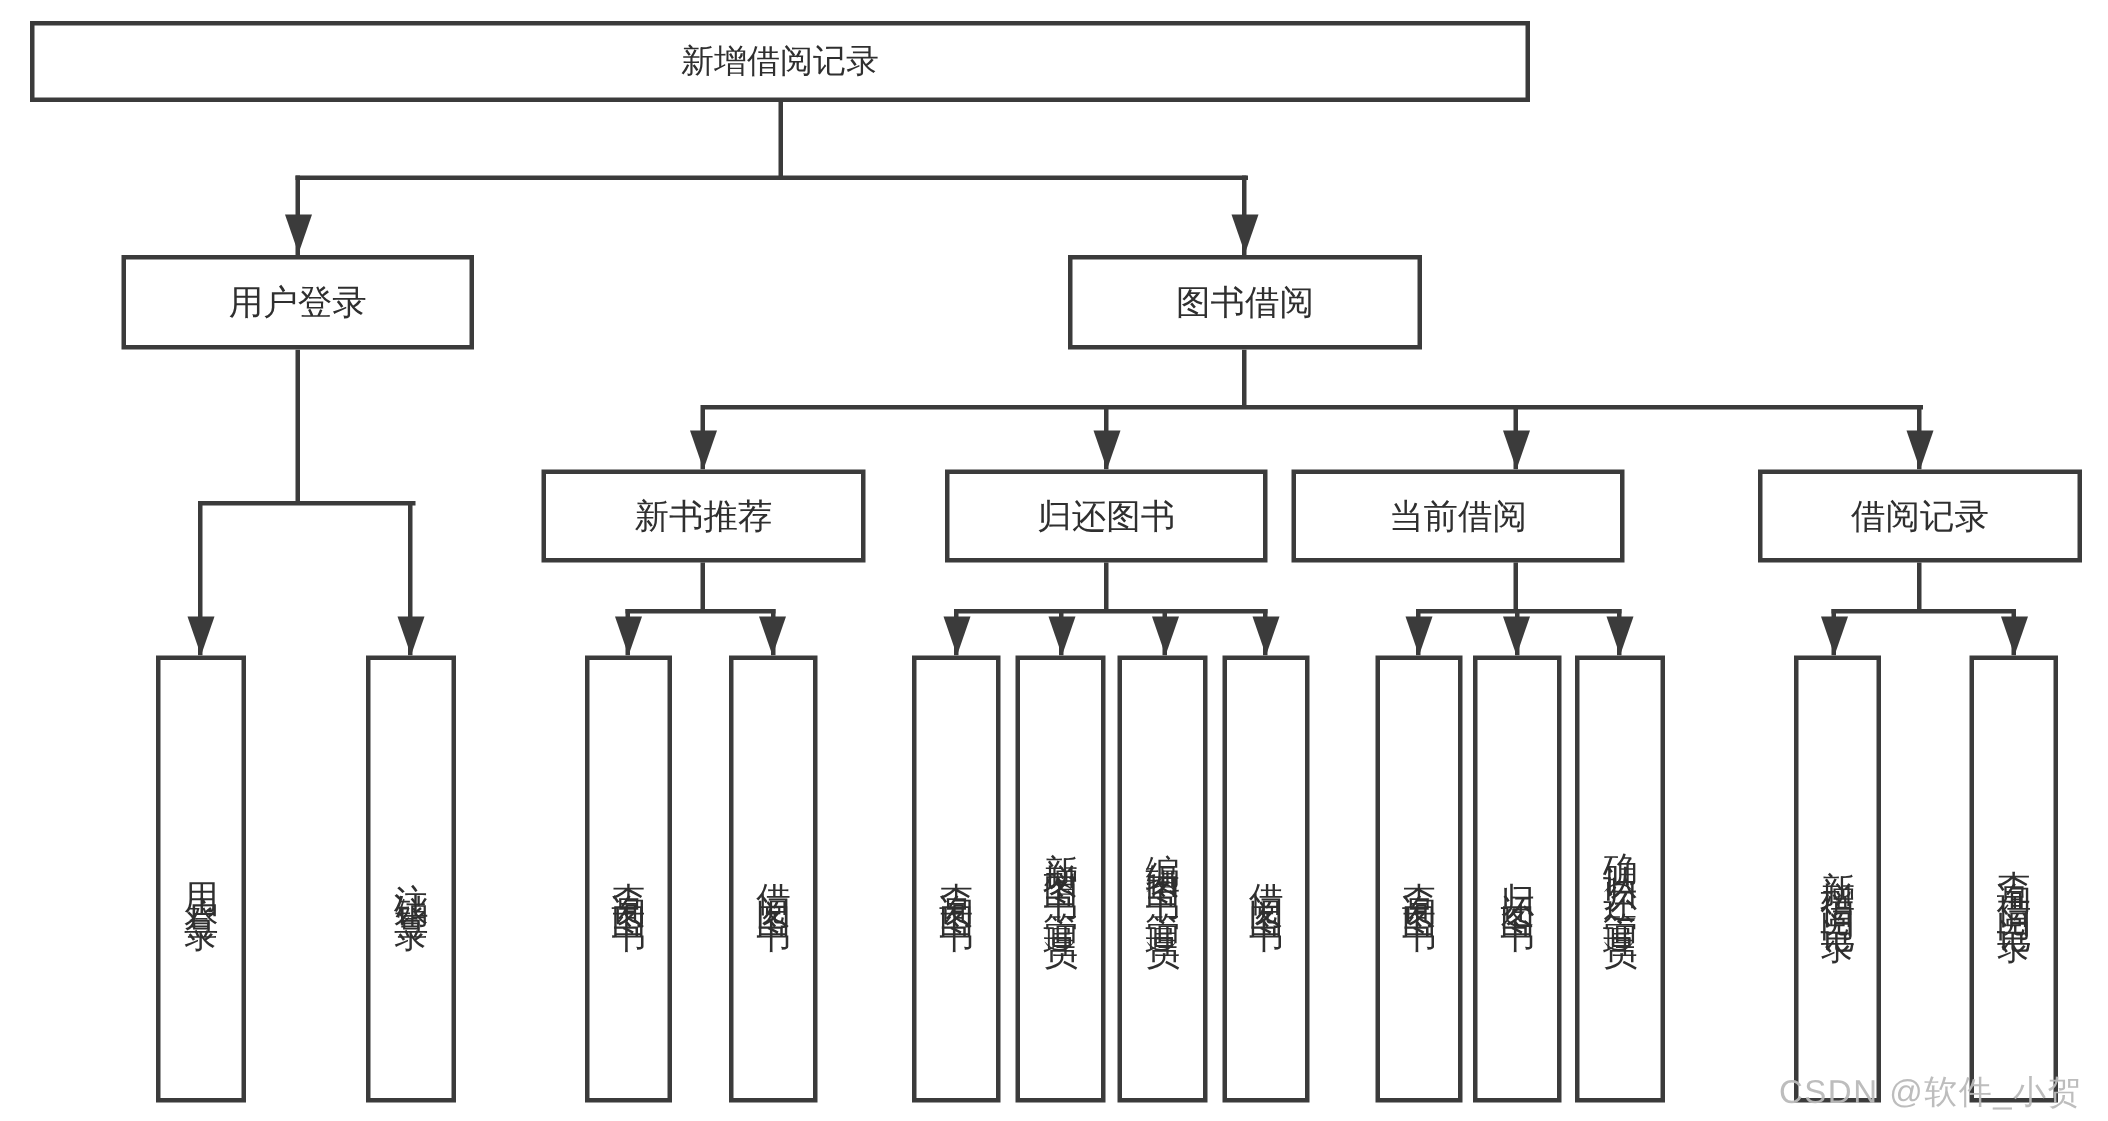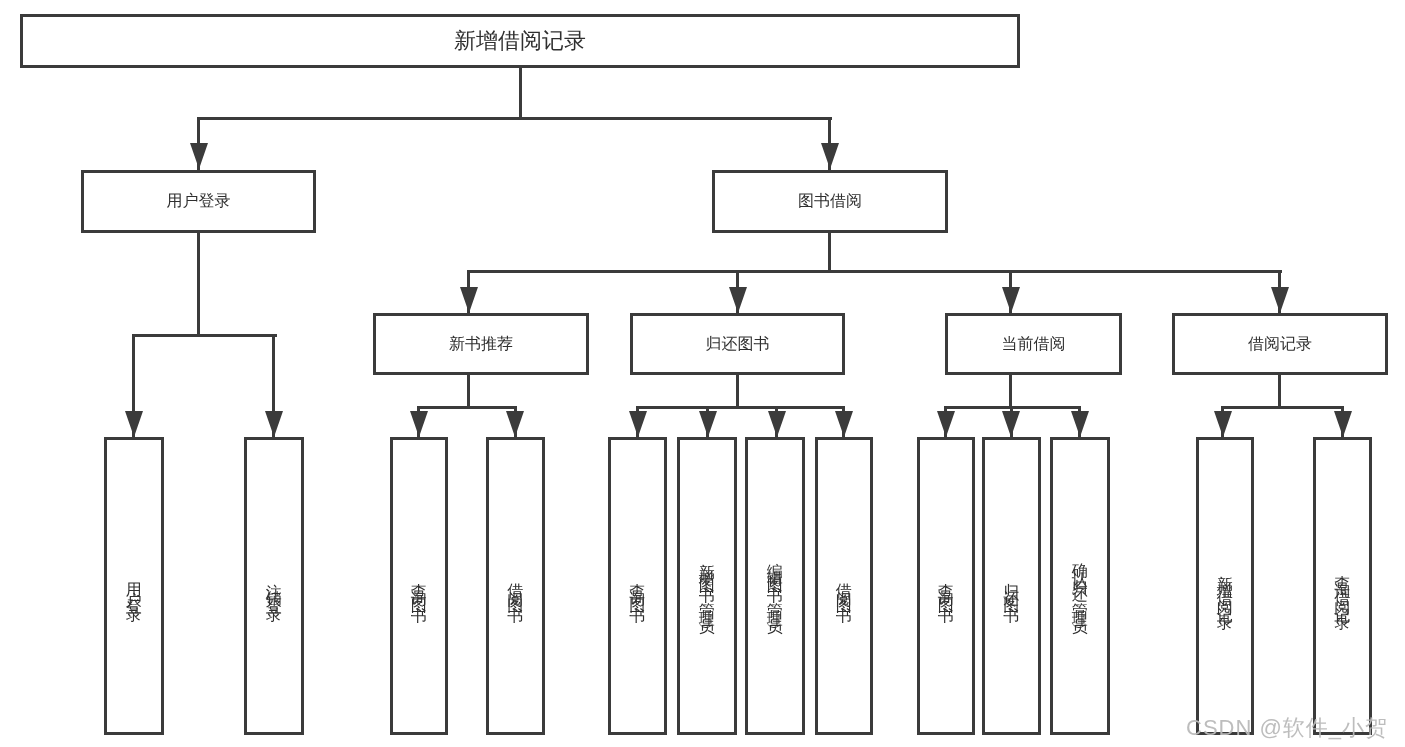--- a/index.html
+++ b/index.html
@@ -4,21 +4,21 @@
 <style>
   html,body { margin:0; padding:0; background:#ffffff; }
   .stage {
     position:relative; width:1405px; height:747px; background:#ffffff;
     font-family:"Liberation Sans","DejaVu Sans",sans-serif; overflow:hidden;
   }
   .box {
     position:absolute; box-sizing:border-box;
     border:3px solid #3b3b3b; background:#ffffff;
     display:flex; align-items:center; justify-content:center;
-    font-size:16px; color:#2f2f2f; white-space:nowrap; z-index:2;
+    font-size:23px; color:#2f2f2f; white-space:nowrap; z-index:2;
   }
   .vbox span {
     writing-mode:vertical-rl; text-orientation:mixed;
     letter-spacing:8px; line-height:1.1;
   }
   .vline { position:absolute; width:3px; background:#3b3b3b; z-index:1; }
   .hline { position:absolute; height:3px; background:#3b3b3b; z-index:1; }
   .arr {
     position:absolute; width:0; height:0; z-index:1;
     border-left:9px solid transparent; border-right:9px solid transparent;
@@ -32,23 +32,23 @@
 </head>
 <body>
 
 <div class="stage">
 
   <div class="box" style="left:20px;top:14px;width:1000px;height:54px;font-size:22px;">新增借阅记录</div>
 
   <div class="box" style="left:81px;top:170px;width:235px;height:63px;">用户登录</div>
   <div class="box" style="left:712px;top:170px;width:236px;height:63px;">图书借阅</div>
 
-  <div class="box" style="left:373px;top:313px;width:216px;height:62px;">新书推荐</div>
+  <div class="box" style="left:361px;top:313px;width:216px;height:62px;">新书推荐</div>
   <div class="box" style="left:630px;top:313px;width:215px;height:62px;">归还图书</div>
-  <div class="box" style="left:945px;top:313px;width:177px;height:62px;">当前借阅</div>
+  <div class="box" style="left:861px;top:313px;width:222px;height:62px;">当前借阅</div>
   <div class="box" style="left:1172px;top:313px;width:216px;height:62px;">借阅记录</div>
 
   <div class="box vbox" style="left:104px;top:437px;width:60px;height:298px;">
       <span>用户登录</span>
     </div>
   <div class="box vbox" style="left:244px;top:437px;width:60px;height:298px;">
       <span>注销登录</span>
     </div>
 
   <div class="box vbox" style="left:390px;top:437px;width:58px;height:298px;">

